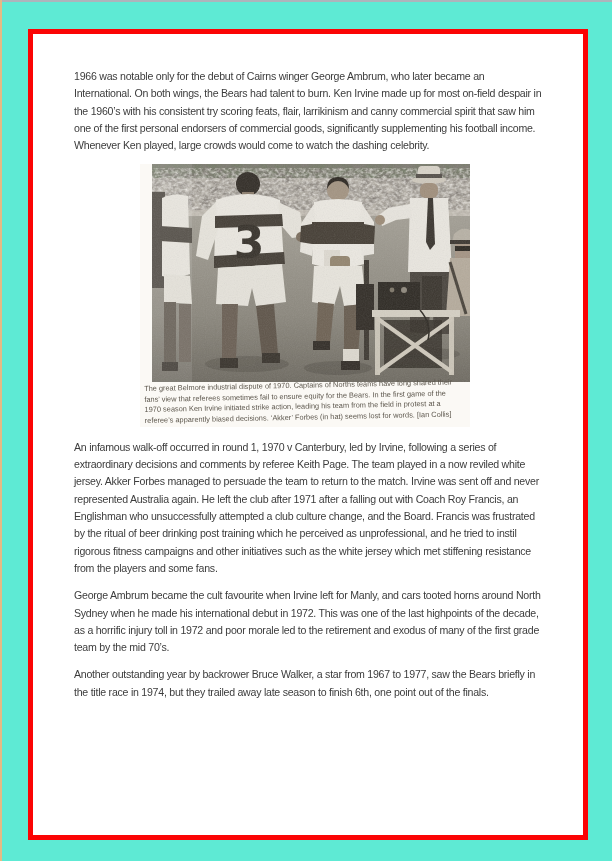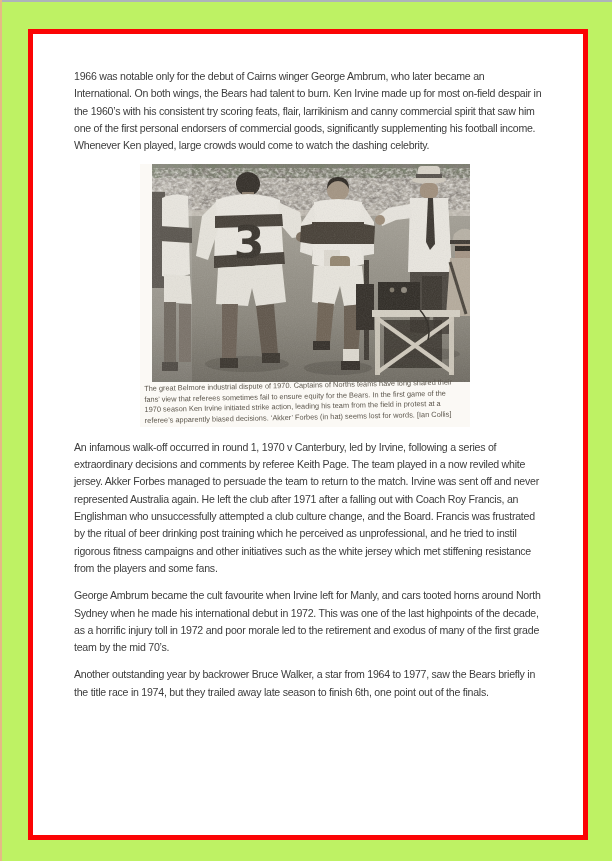--- a/index.html
+++ b/index.html
@@ -1,21 +1,21 @@
 <!DOCTYPE html>
 <html><head>
 <meta charset="utf-8">
 <style>
   html,body { margin:0; padding:0; }
   body {
     width:612px; height:861px;
     background:#ffffff;
     font-family:"Liberation Sans", sans-serif;
   }
-  .screen { position:relative; width:612px; height:861px; background:#bef264; overflow:hidden; }
+  .screen { position:relative; width:612px; height:861px; background:#5eead4; overflow:hidden; }
   .top-edge  { position:absolute; top:0; left:0; width:612px; height:2px; background:#aeb4bb; }
   .left-edge { position:absolute; top:0; left:0; width:2px; height:861px; background:#e5ba85; }
   .border-frame {
     position:absolute; left:28px; top:29px;
     width:550px; height:801px;
     border:5px solid #fb0404;
     background:#ffffff;
   }
   .content {
     position:absolute; left:74px; top:68px; width:470px;
@@ -173,16 +173,16 @@
 
         <rect x="0" y="0" width="40" height="218" fill="#ffffff" opacity="0.10"></rect>
         <rect width="318" height="218" filter="url(#grainF)" opacity="0.14"></rect>
       </svg>
 
       <figcaption class="photo-caption">The great Belmore industrial dispute of 1970. Captains of Norths teams have long shared their fans’ view that referees sometimes fail to ensure equity for the Bears. In the first game of the 1970 season Ken Irvine initiated strike action, leading his team from the field in protest at a referee’s apparently biased decisions. ‘Akker’ Forbes (in hat) seems lost for words. [Ian Collis]</figcaption>
     </figure>
 
     <p>An infamous walk-off occurred in round 1, 1970 v Canterbury, led by Irvine, following a series of extraordinary decisions and comments by referee Keith Page. The team played in a now reviled white jersey. Akker Forbes managed to persuade the team to return to the match. Irvine was sent off and never represented Australia again. He left the club after 1971 after a falling out with Coach Roy Francis, an Englishman who unsuccessfully attempted a club culture change, and the Board. Francis was frustrated by the ritual of beer drinking post training which he perceived as unprofessional, and he tried to instil rigorous fitness campaigns and other initiatives such as the white jersey which met stiffening resistance from the players and some fans.</p>
     <p>George Ambrum became the cult favourite when Irvine left for Manly, and cars tooted horns around North Sydney when he made his international debut in 1972. This was one of the last highpoints of the decade, as a horrific injury toll in 1972 and poor morale led to the retirement and exodus of many of the first grade team by the mid 70’s.</p>
-    <p>Another outstanding year by backrower Bruce Walker, a star from 1964 to 1977, saw the Bears briefly in the title race in 1974, but they trailed away late season to finish 6th, one point out of the finals.</p>
+    <p>Another outstanding year by backrower Bruce Walker, a star from 1967 to 1977, saw the Bears briefly in the title race in 1974, but they trailed away late season to finish 6th, one point out of the finals.</p>
 
   </div>
 </div>
 
 </body></html>

